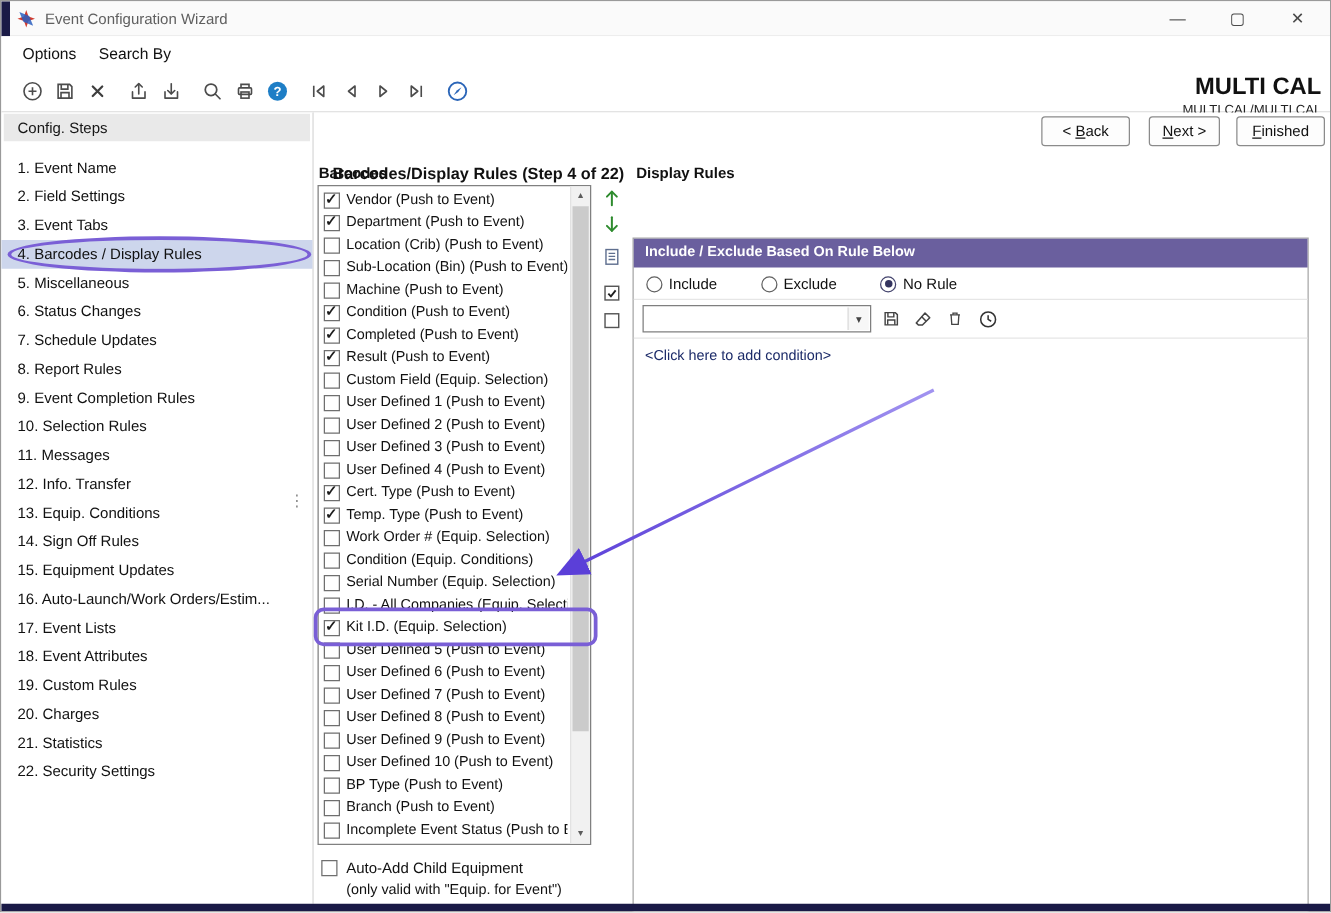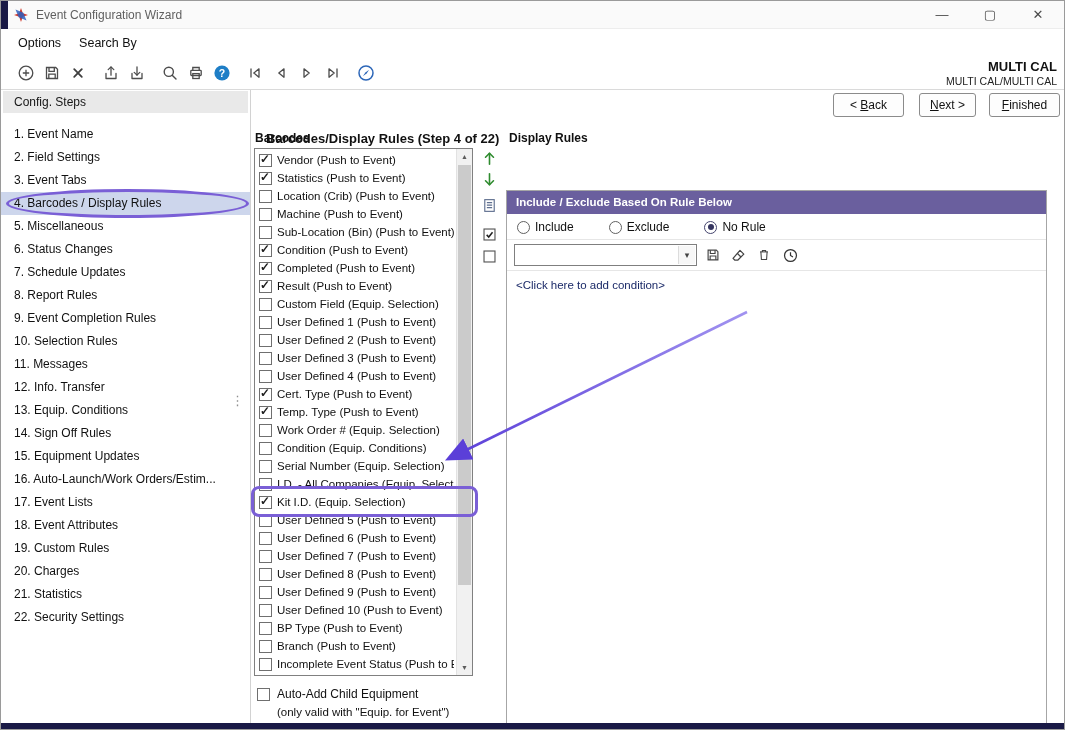--- a/index.html
+++ b/index.html
@@ -21,21 +21,21 @@
 
   
   .menubar { position:absolute; top:28px; left:0; right:0; height:27px; background:#fff; display:flex; align-items:center; padding-left:8px; }
   .menu-item { padding:4px 9px; font-size:12.5px; color:#111; }
 
   
   .toolbar { position:absolute; top:55px; left:0; right:0; height:34px; background:#fff; border-bottom:1px solid #dadada; display:flex; align-items:center; padding-left:12px; }
   .tb { width:26px; height:26px; display:flex; align-items:center; justify-content:center; }
   .tb.gap { margin-left:7px; }
   .record-block { position:absolute; right:7px; top:3px; text-align:right; }
-  .record-title { font-weight:bold; font-size:13px; color:#111; }
+  .record-title { font-weight:bold; font-size:19px; color:#111; }
   .record-sub { font-size:10.5px; color:#222; margin-top:1px;padding-left:36px; }
 
   
   .sidebar { position:absolute; top:89px; left:0; width:250px; bottom:6px; background:#fff; border-right:1px solid #d2d2d2; }
   .config-header { margin:1px 2px 0 2px; height:22px; background:#e9e9e9; line-height:22px; padding-left:11px; color:#161616; font-size:12px; }
   .steps { margin-top:10px; }
   .step-item { height:23px; line-height:23px; padding-left:13px; white-space:nowrap; overflow:hidden; cursor:default; font-size:12px; }
   .step-item.selected { background:var(--selection,#cdd6ec); }
   .drag-dots { position:absolute; right:6px; top:303px; color:#8f8f8f; font-size:13px; }
 
@@ -288,33 +288,33 @@
 
     <div class="barcodes-label">Barcodes</div>
     <div class="barcode-list">
       <div id="barcode-rows">
           <div class="bc-row">
     <span class="cb checked"></span>
     <span class="bc-label">Vendor (Push to Event)</span>
   </div>
           <div class="bc-row">
     <span class="cb checked"></span>
-    <span class="bc-label">Statistics (Push to Event)</span>
+    <span class="bc-label">Department (Push to Event)</span>
   </div>
           <div class="bc-row">
     <span class="cb"></span>
     <span class="bc-label">Location (Crib) (Push to Event)</span>
   </div>
           <div class="bc-row">
     <span class="cb"></span>
+    <span class="bc-label">Sub-Location (Bin) (Push to Event)</span>
+  </div>
+          <div class="bc-row">
+    <span class="cb"></span>
     <span class="bc-label">Machine (Push to Event)</span>
-  </div>
-          <div class="bc-row">
-    <span class="cb"></span>
-    <span class="bc-label">Sub-Location (Bin) (Push to Event)</span>
   </div>
           <div class="bc-row">
     <span class="cb checked"></span>
     <span class="bc-label">Condition (Push to Event)</span>
   </div>
           <div class="bc-row">
     <span class="cb checked"></span>
     <span class="bc-label">Completed (Push to Event)</span>
   </div>
           <div class="bc-row">

